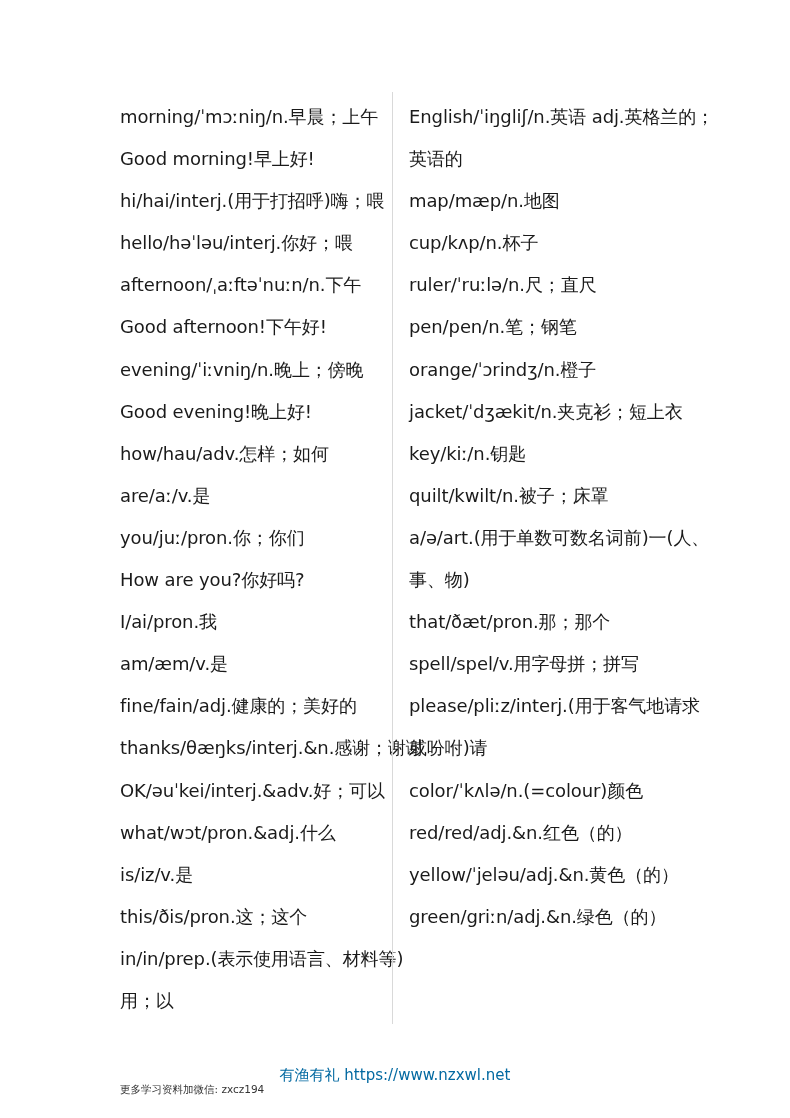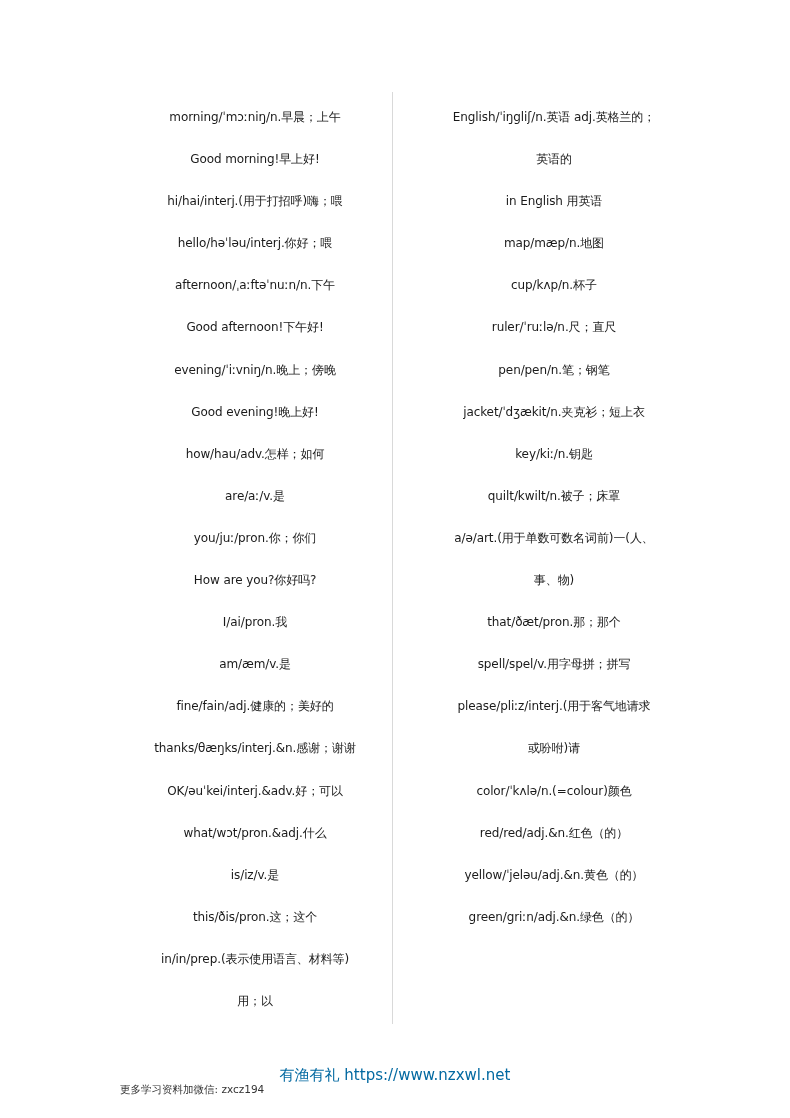--- a/index.html
+++ b/index.html
@@ -2,21 +2,21 @@
 <html><head>
   <meta charset="utf-8">
   <style>
     html, body { margin: 0; padding: 0; background: #ffffff; }
     body { width: 790px; height: 1118px; position: relative; overflow: hidden;
            font-family: "DejaVu Sans", "Liberation Sans", sans-serif; color: #1a1a1a; }
     .page { position: absolute; left: 0; top: 0; width: 790px; height: 1118px; }
     .col { position: absolute; top: 96px; }
     .col-left { left: 120px; width: 270px; }
     .col-right { left: 409px; width: 290px; }
-    .line { height: 42.1px; line-height: 42.1px; font-size: 12px; white-space: nowrap; letter-spacing: -0.1px; text-align: center; }
+    .line { height: 42.1px; line-height: 42.1px; font-size: 18px; white-space: nowrap; letter-spacing: -0.1px; }
     .divider { position: absolute; left: 392px; top: 92px; width: 1px; height: 932px; background: #d9d9d9; }
     .footer-note { position: absolute; left: 120px; top: 1037px; font-size: 10.5px; color: #333; margin-top: 46px; }
     .watermark { position: absolute; left: 0; width: 790px; top: 1066px; text-align: center; font-size: 15px; color: #0369a1; }
   </style>
 </head>
 <body>
 
 <div class="page">
   <div class="col col-left">
     <div class="line">morning/ˈmɔːniŋ/n.早晨；上午</div>
@@ -41,25 +41,25 @@
     <div class="line">this/ðis/pron.这；这个</div>
     <div class="line">in/in/prep.(表示使用语言、材料等)</div>
     <div class="line">用；以</div>
   </div>
 
   <div class="divider"></div>
 
   <div class="col col-right">
     <div class="line">English/ˈiŋgliʃ/n.英语 adj.英格兰的；</div>
     <div class="line">英语的</div>
-    <div class="line">in English 用英语</div>
     <div class="line">map/mæp/n.地图</div>
     <div class="line">cup/kʌp/n.杯子</div>
     <div class="line">ruler/ˈruːlə/n.尺；直尺</div>
     <div class="line">pen/pen/n.笔；钢笔</div>
+    <div class="line">orange/ˈɔrindʒ/n.橙子</div>
     <div class="line">jacket/ˈdʒækit/n.夹克衫；短上衣</div>
     <div class="line">key/kiː/n.钥匙</div>
     <div class="line">quilt/kwilt/n.被子；床罩</div>
     <div class="line">a/ə/art.(用于单数可数名词前)一(人、</div>
     <div class="line">事、物)</div>
     <div class="line">that/ðæt/pron.那；那个</div>
     <div class="line">spell/spel/v.用字母拼；拼写</div>
     <div class="line">please/pliːz/interj.(用于客气地请求</div>
     <div class="line">或吩咐)请</div>
     <div class="line">color/ˈkʌlə/n.(=colour)颜色</div>

